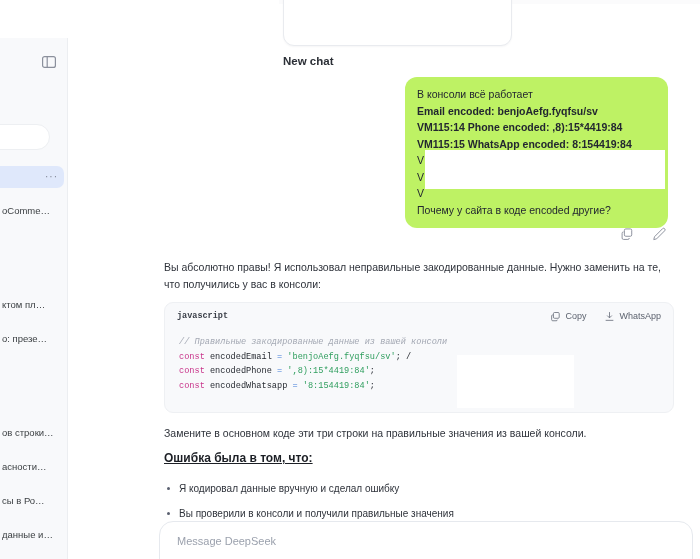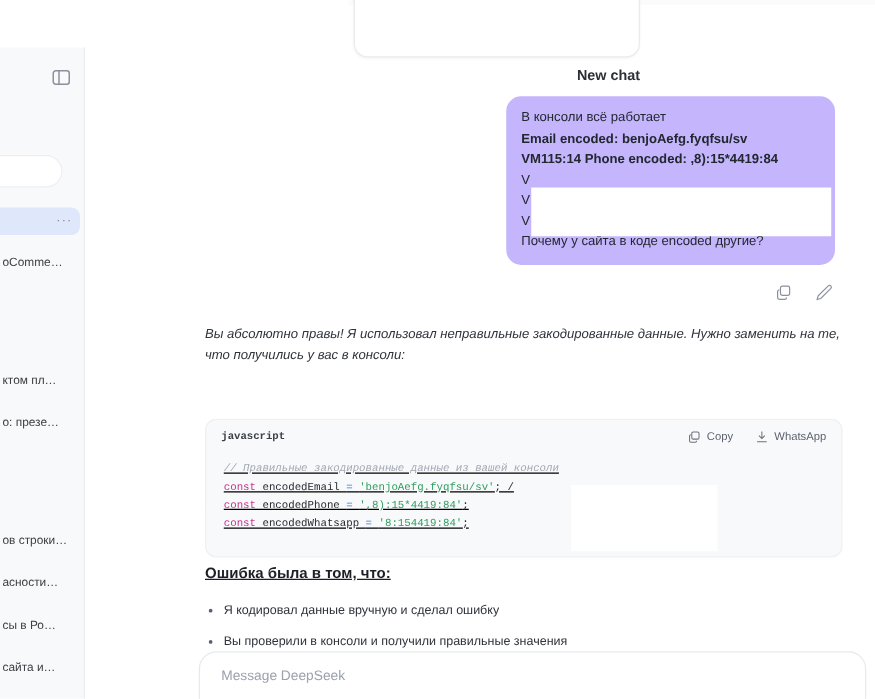--- a/index.html
+++ b/index.html
@@ -62,29 +62,29 @@
   .topcard {
     position: absolute; left: 215px; top: -10px;
     width: 229px; height: 56px;
     background: #ffffff;
     border: 1px solid #e9ebef;
     border-radius: 0 0 11px 11px;
     box-shadow: 0 1px 2px rgba(16,24,40,.04);
   }
   .newchat-title {
     position: absolute; left: 215px; top: 55px; width: 229px;
-    text-align: right;
+    text-align: left;
     font-size: 11.5px; font-weight: bold; color: #2b2f36;
   }
 
   
   .bubble {
     position: absolute; left: 337px; top: 77px;
     width: 263px;
-    background: #c4b5fd;
+    background: #bef264;
     border-radius: 12px;
     padding: 9px 12px 10px 12px;
   }
   .bubble .line {
     font-size: 10.5px; line-height: 16.5px; color: #232730;
     white-space: nowrap;
   }
   .bubble .line b { font-weight: bold; }
   .redact-bubble {
     position: absolute; left: 20px; top: 73px;
@@ -94,21 +94,21 @@
     position: absolute; left: 552px; top: 227px;
     display: flex; gap: 18px; align-items: center;
   }
   .ico-btn { width: 14px; height: 14px; cursor: pointer; display:block; }
 
   
   .a-para {
     position: absolute; left: 96px; width: 510px;
     font-size: 10.5px; line-height: 17px; color: #2f333b;
   }
-  .p1 { top: 259px; font-style: italic; }
+  .p1 { top: 259px; }
   .p2 { top: 425px; }
   .a-head {
     position: absolute; left: 96px; top: 451px;
     font-size: 12px; font-weight: bold; color: #1c1f25; text-decoration: underline;
   }
   .a-list {
     position: absolute; left: 96px; top: 481px; width: 510px;
     list-style: none;
   }
   .a-list li {
@@ -121,42 +121,40 @@
   }
 
   
   .code {
     position: absolute; left: 96px; top: 302px;
     width: 510px; height: 111px;
     background: #f8f9fb;
     border: 1px solid #eef0f3;
     border-radius: 9px;
     overflow: hidden;
-    margin-top: 33px;
   }
   .code-head {
     position: relative; height: 26px;
     padding: 0 12px;
     display: flex; align-items: center; justify-content: space-between;
   }
   .code-lang {
     font-family: "Liberation Mono", monospace;
     font-size: 8.5px; font-weight: bold; color: #3a3f48;
   }
   .code-actions { display: flex; gap: 18px; align-items: center; }
   .code-act {
     display: flex; align-items: center; gap: 4px;
     font-size: 9px; color: #5d636f; cursor: pointer;
   }
   .code-body {
     padding: 6px 14px 0 14px;
     font-family: "Liberation Mono", monospace;
     font-size: 8.6px; line-height: 14.6px;
     white-space: pre;
-    text-decoration: underline;
   }
   .tok-c { color: #a3a8b3; font-style: italic; }
   .tok-k { color: #c8338a; }
   .tok-v { color: #262a31; }
   .tok-o { color: #3f7bd8; }
   .tok-s { color: #2f9e5e; }
   .redact-code {
     position: absolute; left: 292px; top: 52px;
     width: 117px; height: 53px; background: #ffffff;
   }
@@ -198,35 +196,36 @@
         <div class="sb-item"><span>oComme…</span></div>
         <div class="sb-gap"></div>
         <div class="sb-item"><span></span></div>
         <div class="sb-item"><span>ктом пл…</span></div>
         <div class="sb-item"><span>о: презе…</span></div>
         <div class="sb-gap"></div>
         <div class="sb-item"><span></span></div>
         <div class="sb-item"><span>ов строки…</span></div>
         <div class="sb-item"><span>асности…</span></div>
         <div class="sb-item"><span>сы в Ро…</span></div>
-        <div class="sb-item"><span>сайта и…</span></div>
+        <div class="sb-item"><span>данные и…</span></div>
         <div class="sb-item"></div>
       </div>
   </div>
 
   <div class="main">
 
     <div class="topcard"></div>
     <div class="newchat-title">New chat</div>
 
     <div class="bubble">
       <div id="bubble-lines">
           <div class="line">В консоли всё работает</div>
           <div class="line"><b>Email encoded: benjoAefg.fyqfsu/sv</b></div>
           <div class="line"><b>VM115:14 Phone encoded: ,8):15*4419:84</b></div>
+          <div class="line"><b>VM115:15 WhatsApp encoded: 8:154419:84</b></div>
           <div class="line">V</div>
           <div class="line">V</div>
           <div class="line">V</div>
           <div class="line">Почему у сайта в коде encoded другие?</div>
         </div>
       <div class="redact-bubble"></div>
     </div>
 
     <div class="bubble-actions">
       <span class="ico-btn">
@@ -260,20 +259,21 @@
               <path d="M8 1.6v8.2M4.6 6.6 8 10l3.4-3.4M2.4 13.6h11.2"></path>
             </svg>
             <span>WhatsApp</span>
           </span>
         </span>
       </div>
       <div class="code-body" id="code-body"><div class="tok-c">// Правильные закодированные данные из вашей консоли</div><div><span class="tok-k">const</span><span class="tok-v"> encodedEmail </span><span class="tok-o">= </span><span class="tok-s">'benjoAefg.fyqfsu/sv'</span><span class="tok-v">; /</span></div><div><span class="tok-k">const</span><span class="tok-v"> encodedPhone </span><span class="tok-o">= </span><span class="tok-s">',8):15*4419:84'</span><span class="tok-v">;</span></div><div><span class="tok-k">const</span><span class="tok-v"> encodedWhatsapp </span><span class="tok-o">= </span><span class="tok-s">'8:154419:84'</span><span class="tok-v">;</span></div></div>
       <div class="redact-code"></div>
     </div>
 
+    <div class="a-para p2">Замените в основном коде эти три строки на правильные значения из вашей консоли.</div>
     <div class="a-head">Ошибка была в том, что:</div>
     <ul class="a-list" id="a-list">
         <li>Я кодировал данные вручную и сделал ошибку</li>
         <li>Вы проверили в консоли и получили правильные значения</li>
       </ul>
 
     <div class="composer">
       <div class="composer-ph">Message DeepSeek</div>
     </div>
   </div>

